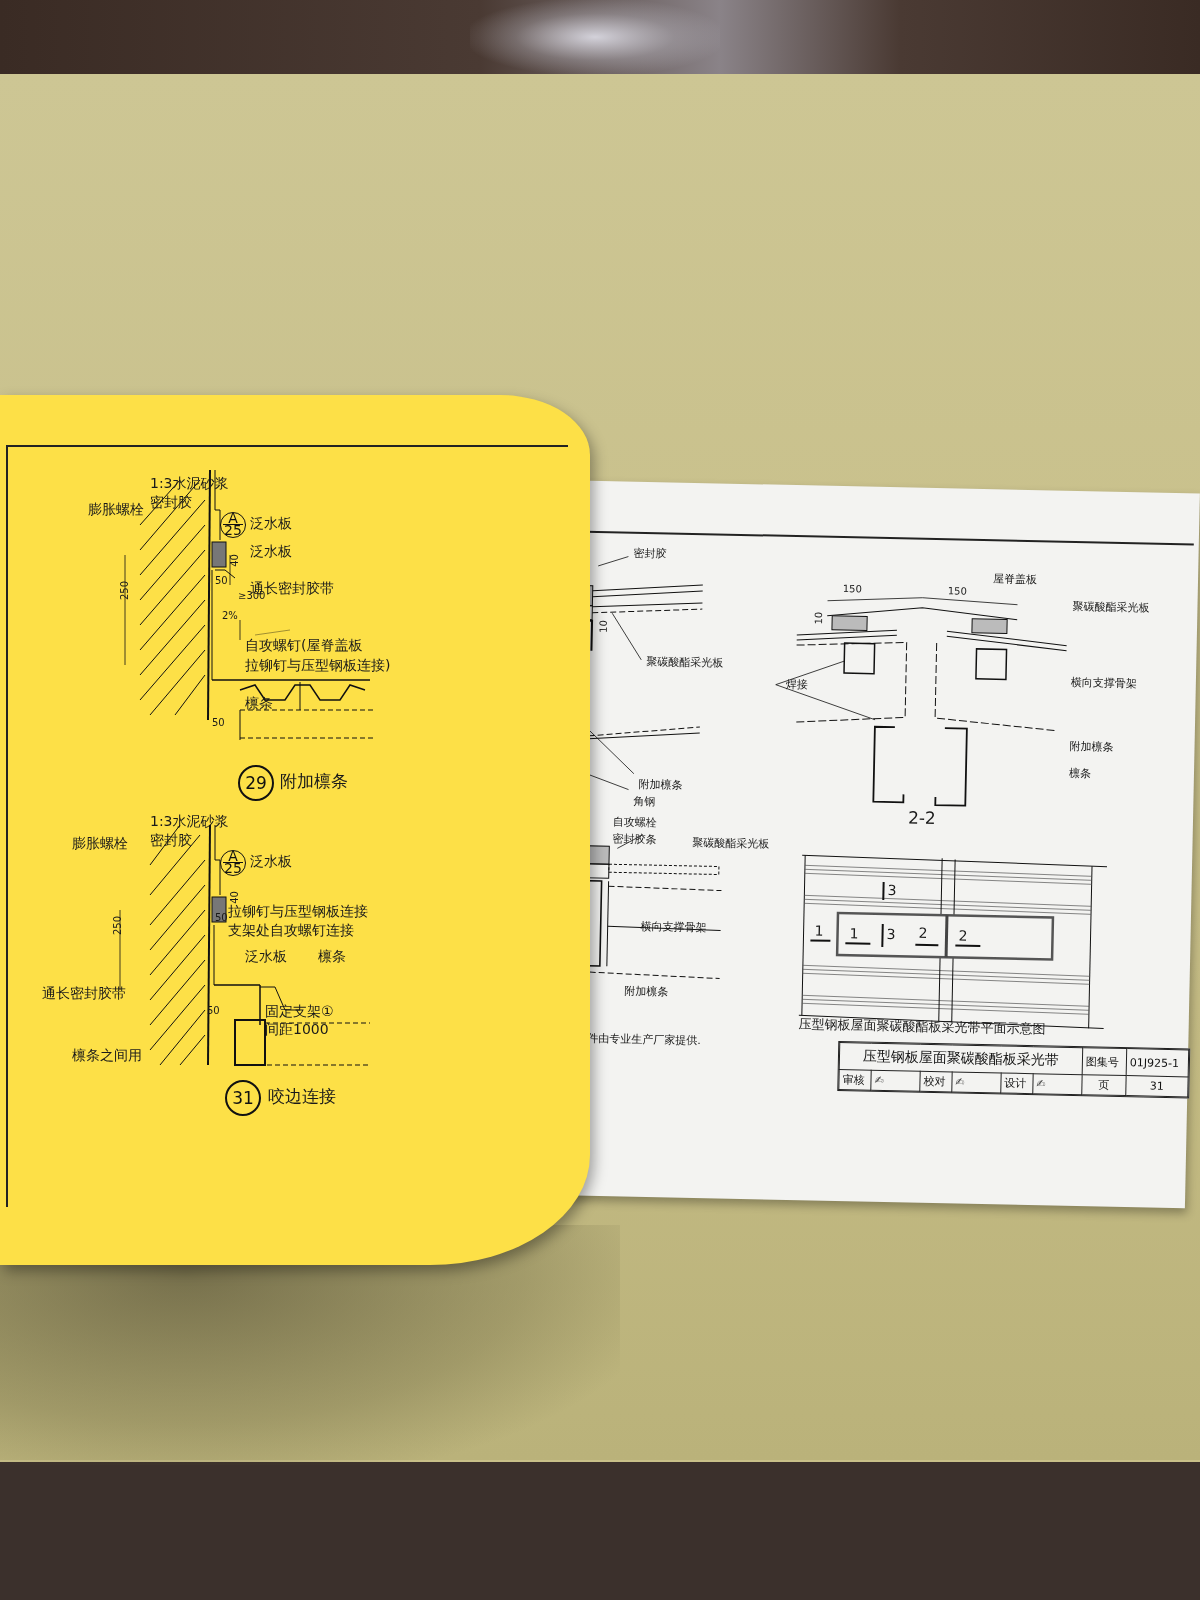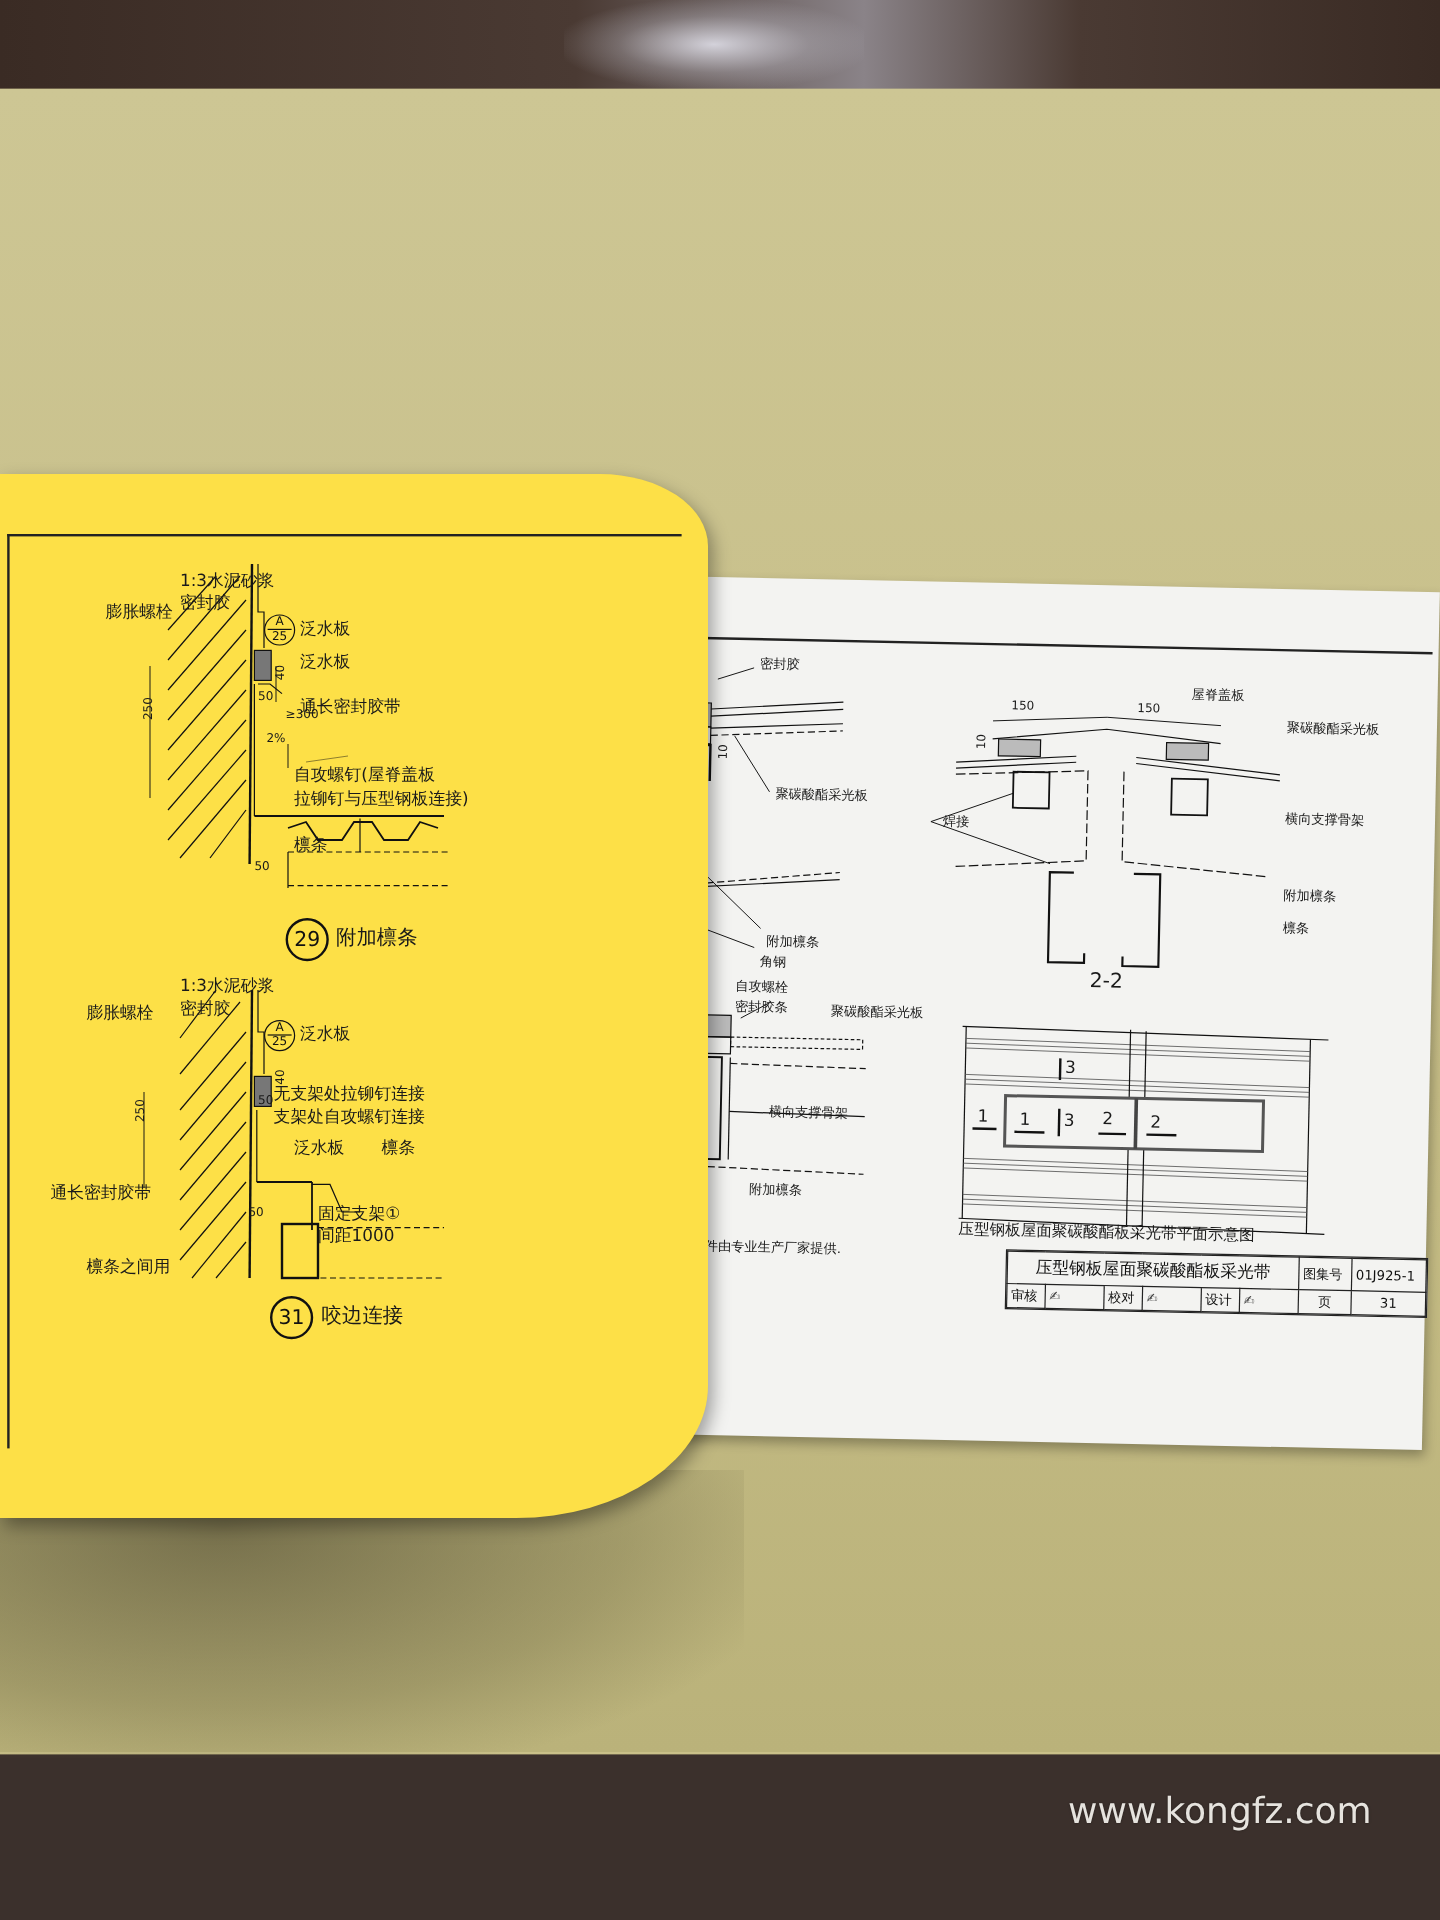--- a/index.html
+++ b/index.html
@@ -11,21 +11,21 @@
   .shadow{position:absolute;left:0;top:1225px;width:620px;height:240px;background:radial-gradient(ellipse at 30% 20%,rgba(60,55,35,.55) 0%,rgba(80,75,45,.25) 55%,rgba(0,0,0,0) 80%);}
   .page-left{position:absolute;left:0;top:395px;width:590px;height:870px;background:#fde047;border-radius:0 90px 160px 0/0 60px 110px 0;box-shadow:4px 6px 14px rgba(0,0,0,.35);}
   .page-right{position:absolute;left:555px;top:480px;width:645px;height:715px;background:#f3f3f1;transform:rotate(1.2deg);transform-origin:left top;box-shadow:2px 5px 10px rgba(0,0,0,.3);}
   .frame-l{position:absolute;left:6px;top:50px;width:560px;height:760px;border-top:2px solid #222;border-left:2px solid #222;}
   .frame-r{position:absolute;left:20px;top:50px;width:620px;height:640px;border-top:2px solid #222;}
   .lbl{position:absolute;font-size:14px;color:#1a1a1a;white-space:nowrap;font-family:"DejaVu Sans",sans-serif;}
   .lbl.sm{font-size:11px;}
   .lbl.xs{font-size:10px;}
   .lbl.title{font-size:17px;}
   .num-circle{position:absolute;width:32px;height:32px;border:2px solid #111;border-radius:50%;font-size:17px;line-height:32px;text-align:center;color:#111;}
-  .ref{position:absolute;width:24px;height:24px;border:1.5px solid #111;border-radius:50%;font-size:10px;line-height:11px;text-align:center;color:#111;}
+  .ref{position:absolute;width:24px;height:24px;border:1.5px solid #111;border-radius:50%;font-size:14px;line-height:11px;text-align:center;color:#111;}
   .ref .line{display:block;border-top:1px solid #111;margin:0 2px;}
   svg{position:absolute;overflow:visible;}
   .tb{position:absolute;left:295px;top:555px;width:350px;border:1.5px solid #222;background:#f3f3f1;}
   .tb table{border-collapse:collapse;width:100%;font-size:11px;}
   .tb td{border:1px solid #222;padding:2px 3px;white-space:nowrap;color:#111;}
   .wm{position:absolute;left:890px;top:1490px;color:#e6e3de;text-shadow:0 0 2px rgba(0,0,0,.4);}
   .wm .cn{font-size:38px;letter-spacing:4px;font-family:"DejaVu Serif",serif;}
   .wm .url{font-size:30px;font-family:"DejaVu Sans",sans-serif;margin-top:2px;}
 </style>
 </head>
@@ -267,32 +267,31 @@
       <rect x="125" y="195" width="30" height="45" fill="none" stroke="#111" stroke-width="2"></rect>
       <line x1="155" y1="198" x2="260" y2="198" stroke="#111" stroke-dasharray="5,3"></line>
       <line x1="125" y1="240" x2="260" y2="240" stroke="#111" stroke-dasharray="5,3"></line>
       <line x1="10" y1="85" x2="10" y2="165" stroke="#111" stroke-width=".8"></line>
     </svg>
     <span class="lbl" style="left:150px;top:418px">1:3水泥砂浆</span>
     <span class="lbl" style="left:150px;top:437px">密封胶</span>
     <div class="ref" style="left:220px;top:455px"><span>A</span><span class="line"></span><span>25</span></div>
     <span class="lbl" style="left:250px;top:458px">泛水板</span>
     <span class="lbl" style="left:72px;top:440px">膨胀螺栓</span>
-    <span class="lbl" style="left:228px;top:508px">无支架处拉铆钉连接</span>
+    <span class="lbl" style="left:228px;top:508px">拉铆钉与压型钢板连接</span>
     <span class="lbl" style="left:228px;top:527px">支架处自攻螺钉连接</span>
     <span class="lbl" style="left:245px;top:553px">泛水板</span>
     <span class="lbl" style="left:318px;top:553px">檩条</span>
     <span class="lbl" style="left:42px;top:590px">通长密封胶带</span>
     <span class="lbl" style="left:265px;top:608px">固定支架①</span>
     <span class="lbl" style="left:265px;top:626px">间距1000</span>
     <span class="lbl" style="left:72px;top:652px">檩条之间用</span>
     <span class="lbl xs" style="left:108px;top:525px;transform:rotate(-90deg)">250</span>
     <span class="lbl xs" style="left:228px;top:497px;transform:rotate(-90deg)">40</span>
     <span class="lbl xs" style="left:215px;top:517px">50</span>
     <span class="lbl xs" style="left:207px;top:610px">50</span>
     <div class="num-circle" style="left:225px;top:685px">31</div>
     <span class="lbl title" style="left:268px;top:690px">咬边连接</span>
   </div>
 </div>
 
 <div class="wm">
-  <div class="url">www.kongfz.com</div>
 </div>
 
 </body></html>

